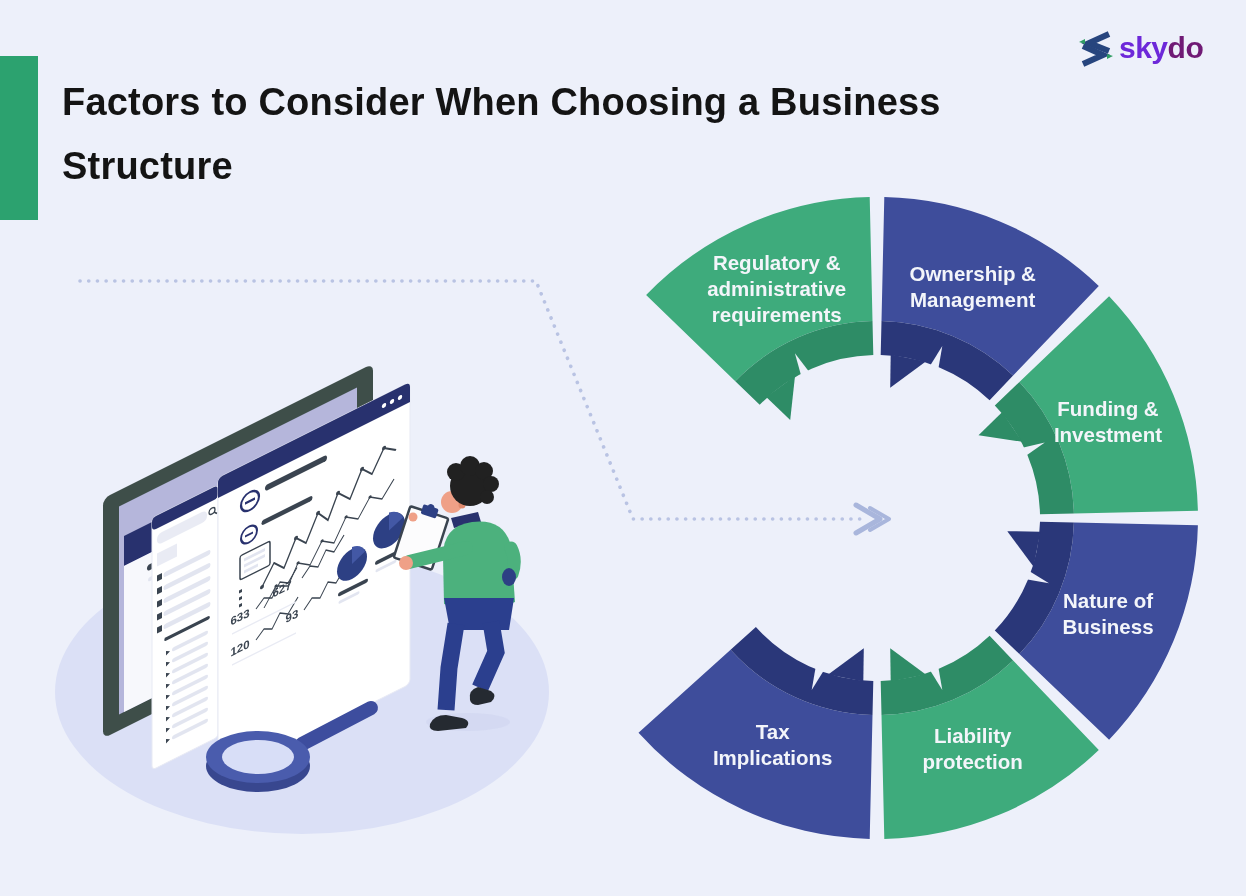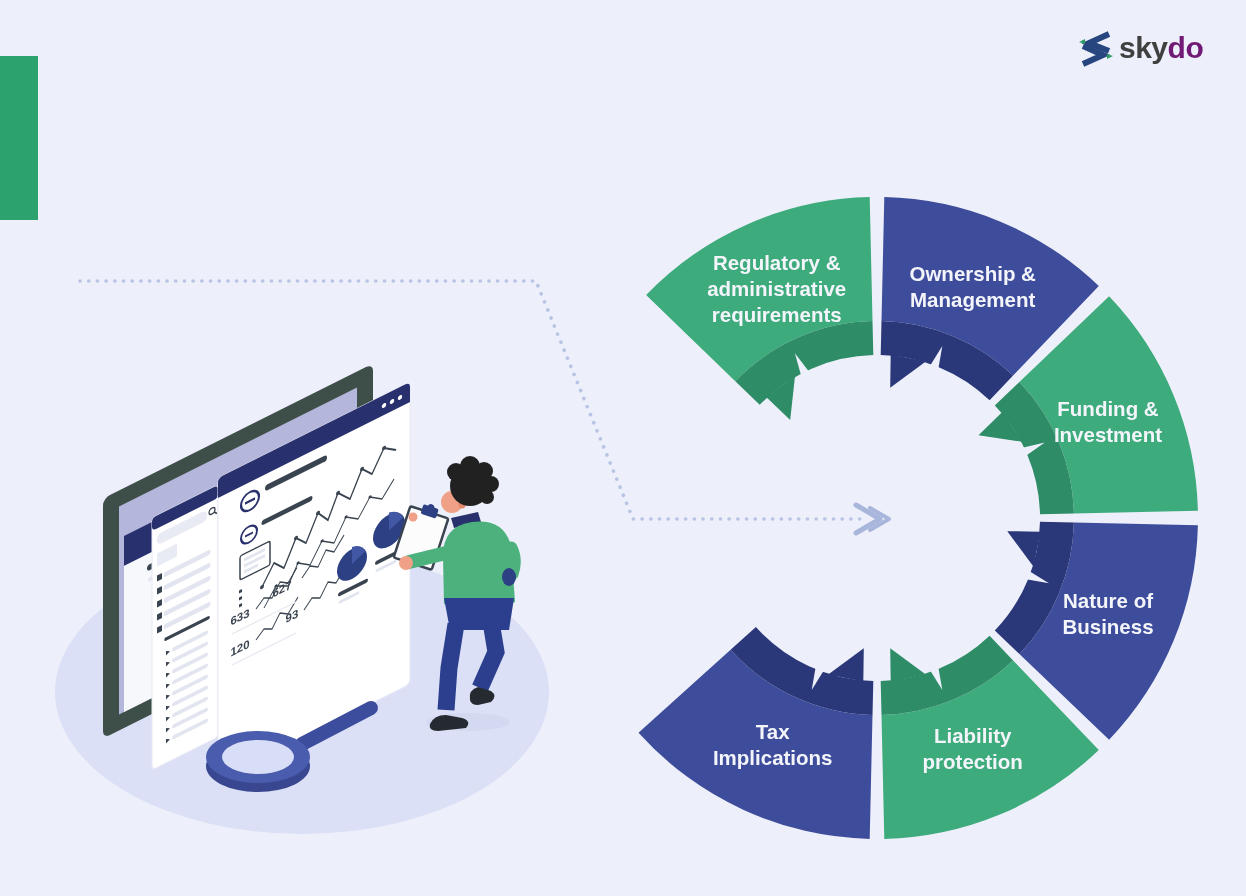--- a/index.html
+++ b/index.html
@@ -3,31 +3,32 @@
 <meta charset="utf-8">
 <style>
   html,body{margin:0;padding:0;}
   .stage{position:relative;width:1246px;height:896px;background:#EDF0FA;overflow:hidden;
          font-family:"Liberation Sans",sans-serif;}
   .accent-bar{position:absolute;left:0;top:56px;width:38px;height:164px;background:#2CA26F;}
   .page-title{position:absolute;left:62px;top:70px;width:1010px;font-size:38px;line-height:64px;
               font-weight:800;color:#141414;letter-spacing:.2px;}
   .logo{position:absolute;left:1076px;top:27px;display:flex;align-items:center;gap:3px;}
   .logo-text{font-size:30px;font-weight:800;letter-spacing:-.5px;}
-  .logo-prefix{color:#404040;text-align:center;}
+  .logo-prefix{color:#6d28d9;text-align:center;}
   .logo-suffix{color:#701a75;}
   svg.layer{position:absolute;left:0;top:0;}
 </style>
 </head>
 <body>
 
 <div class="stage">
 
   <div class="accent-bar"></div>
 
+  <div class="page-title">Factors to Consider When Choosing a Business Structure</div>
 
   <div class="logo">
     <svg width="40" height="42" viewBox="0 0 40 42">
       <path d="M33,7 L13,16 L33,24" fill="none" stroke="#27457E" stroke-width="6" stroke-linejoin="miter"></path>
       <path d="M7,19 L27,28 L7,37" fill="none" stroke="#27457E" stroke-width="6" stroke-linejoin="miter"></path>
       <path d="M9,12 L3,15 L9,17 Z" fill="#2F9D63"></path>
       <path d="M31,27 L37,29 L31,32 Z" fill="#2F9D63"></path>
     </svg>
     <div class="logo-text"><span class="logo-prefix">sky</span><span class="logo-suffix">do</span></div>
   </div>

